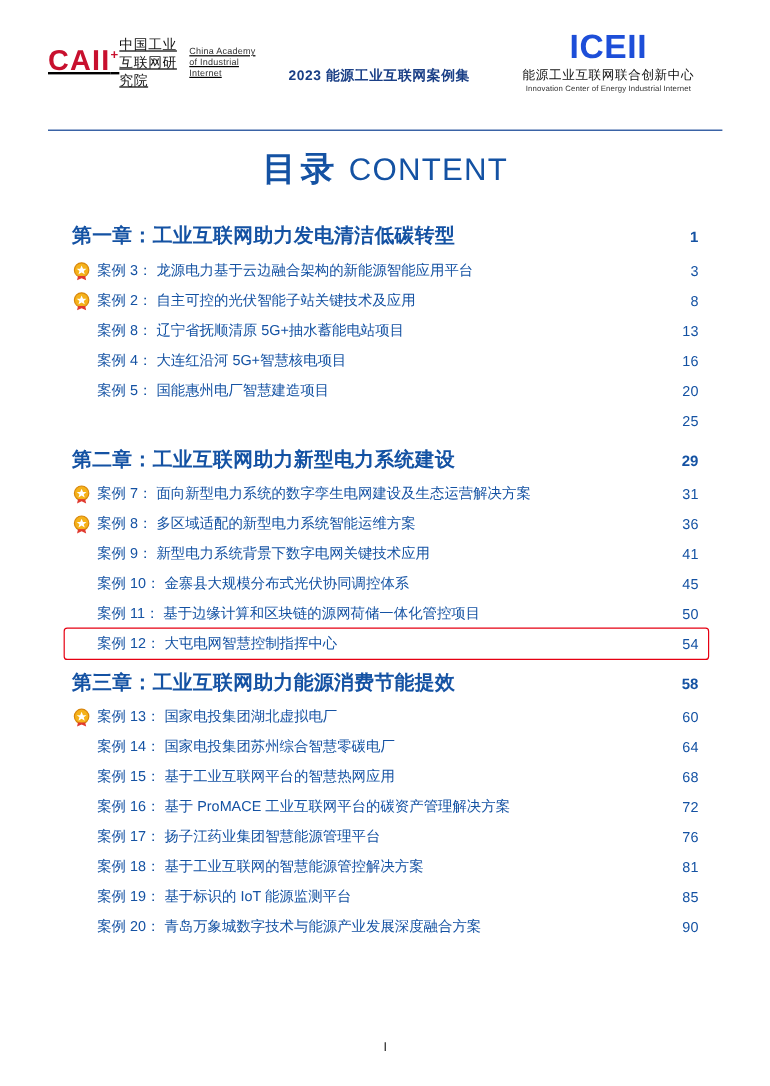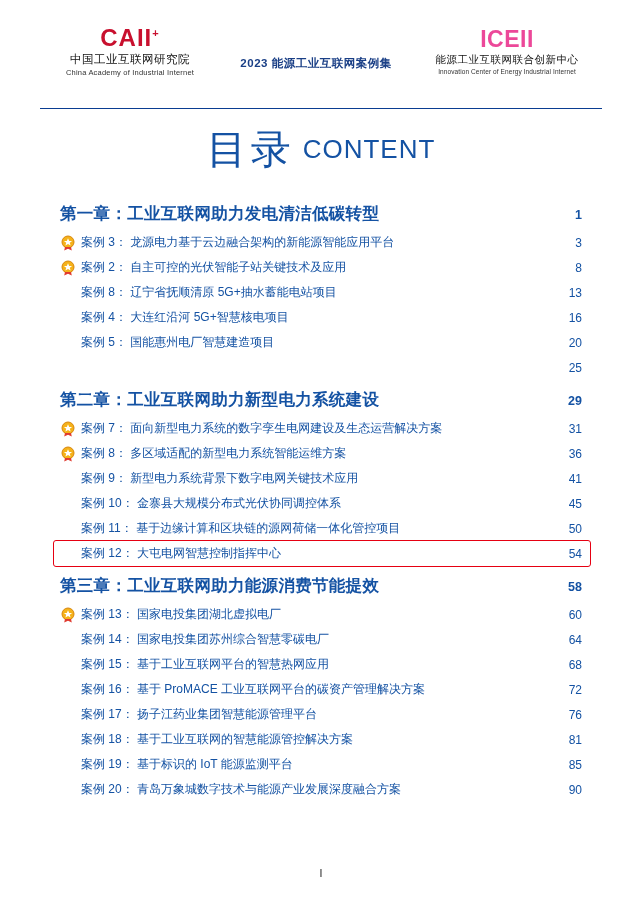--- a/index.html
+++ b/index.html
@@ -34,23 +34,23 @@
   .header-rule {
     position: absolute;
     left: 40px;
     right: 40px;
     top: 86px;
     height: 1px;
     background: #0a3d91;
   }
   .logo-left {
     display: flex;
-    flex-direction: column;
     align-items: center;
     width: 180px;
+    text-decoration: underline;
   }
   .logo-left .mark {
     font-size: 24px;
     font-weight: bold;
     color: #c8102e;
     letter-spacing: 1px;
     line-height: 1.05;
     position: relative;
   }
   .logo-left .mark sup {
@@ -78,23 +78,23 @@
     padding-top: 24px;
     letter-spacing: 0.5px;
   }
   .logo-right {
     display: flex;
     flex-direction: column;
     align-items: center;
     width: 190px;
   }
   .logo-right .mark {
-    font-size: 23px;
-    font-weight: bold;
-    color: #ec4899;
+    font-size: 28px;
+    font-weight: bold;
+    color: #1d4ed8;
     letter-spacing: 0.5px;
     line-height: 1.05;
   }
   .logo-right .cn {
     font-size: 10.5px;
     color: #111111;
     margin-top: 2px;
     letter-spacing: 0.5px;
   }
   .logo-right .en {
@@ -103,22 +103,22 @@
     margin-top: 1px;
     letter-spacing: 0.1px;
   }
 
   
   .title-block {
     margin-top: 42px;
     text-align: center;
   }
   .title-cn {
-    font-size: 40px;
-    font-weight: normal;
+    font-size: 28px;
+    font-weight: bold;
     color: #1452a3;
     letter-spacing: 4px;
     vertical-align: middle;
   }
   .title-en {
     font-size: 26px;
     color: #1452a3;
     letter-spacing: 1px;
     margin-left: 8px;
     vertical-align: middle;

